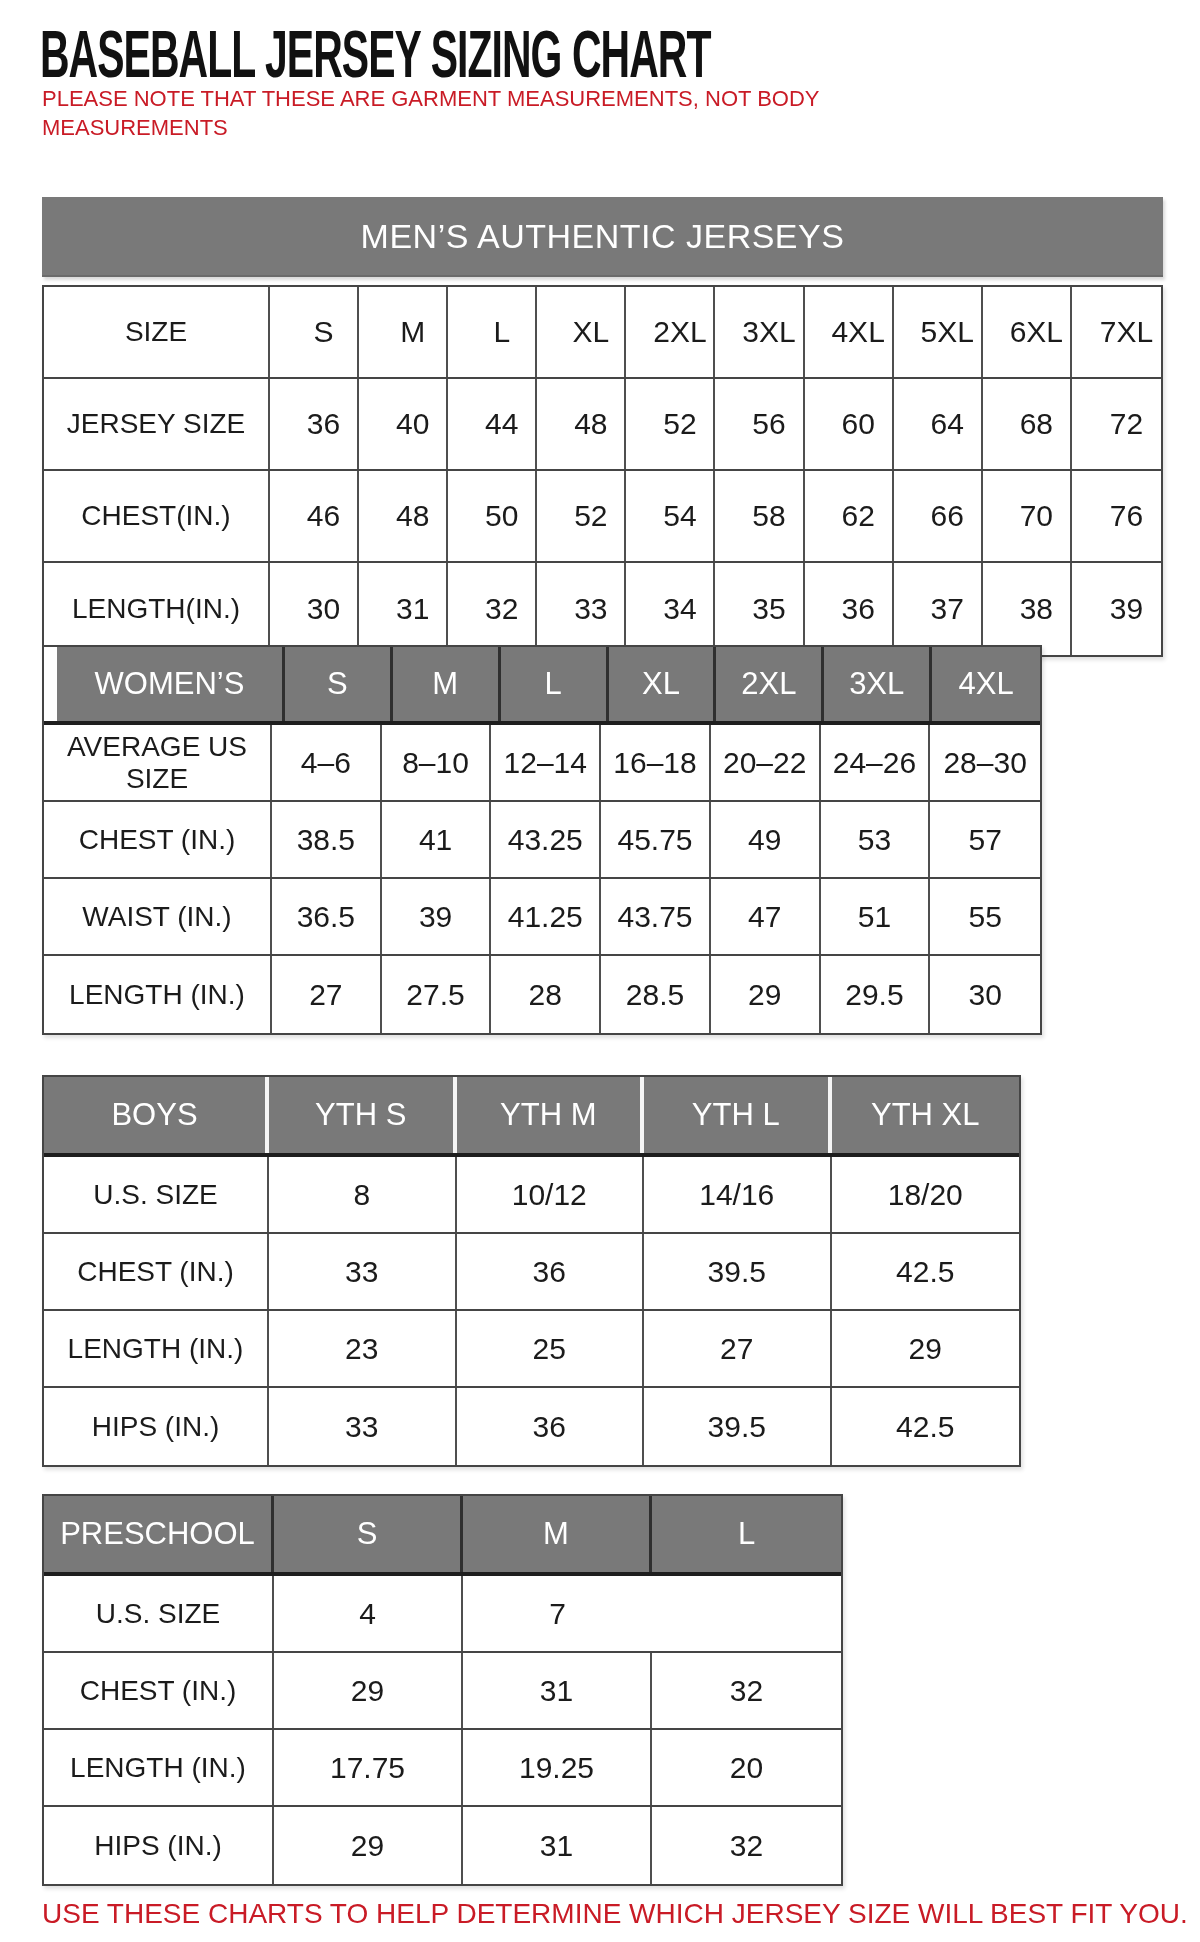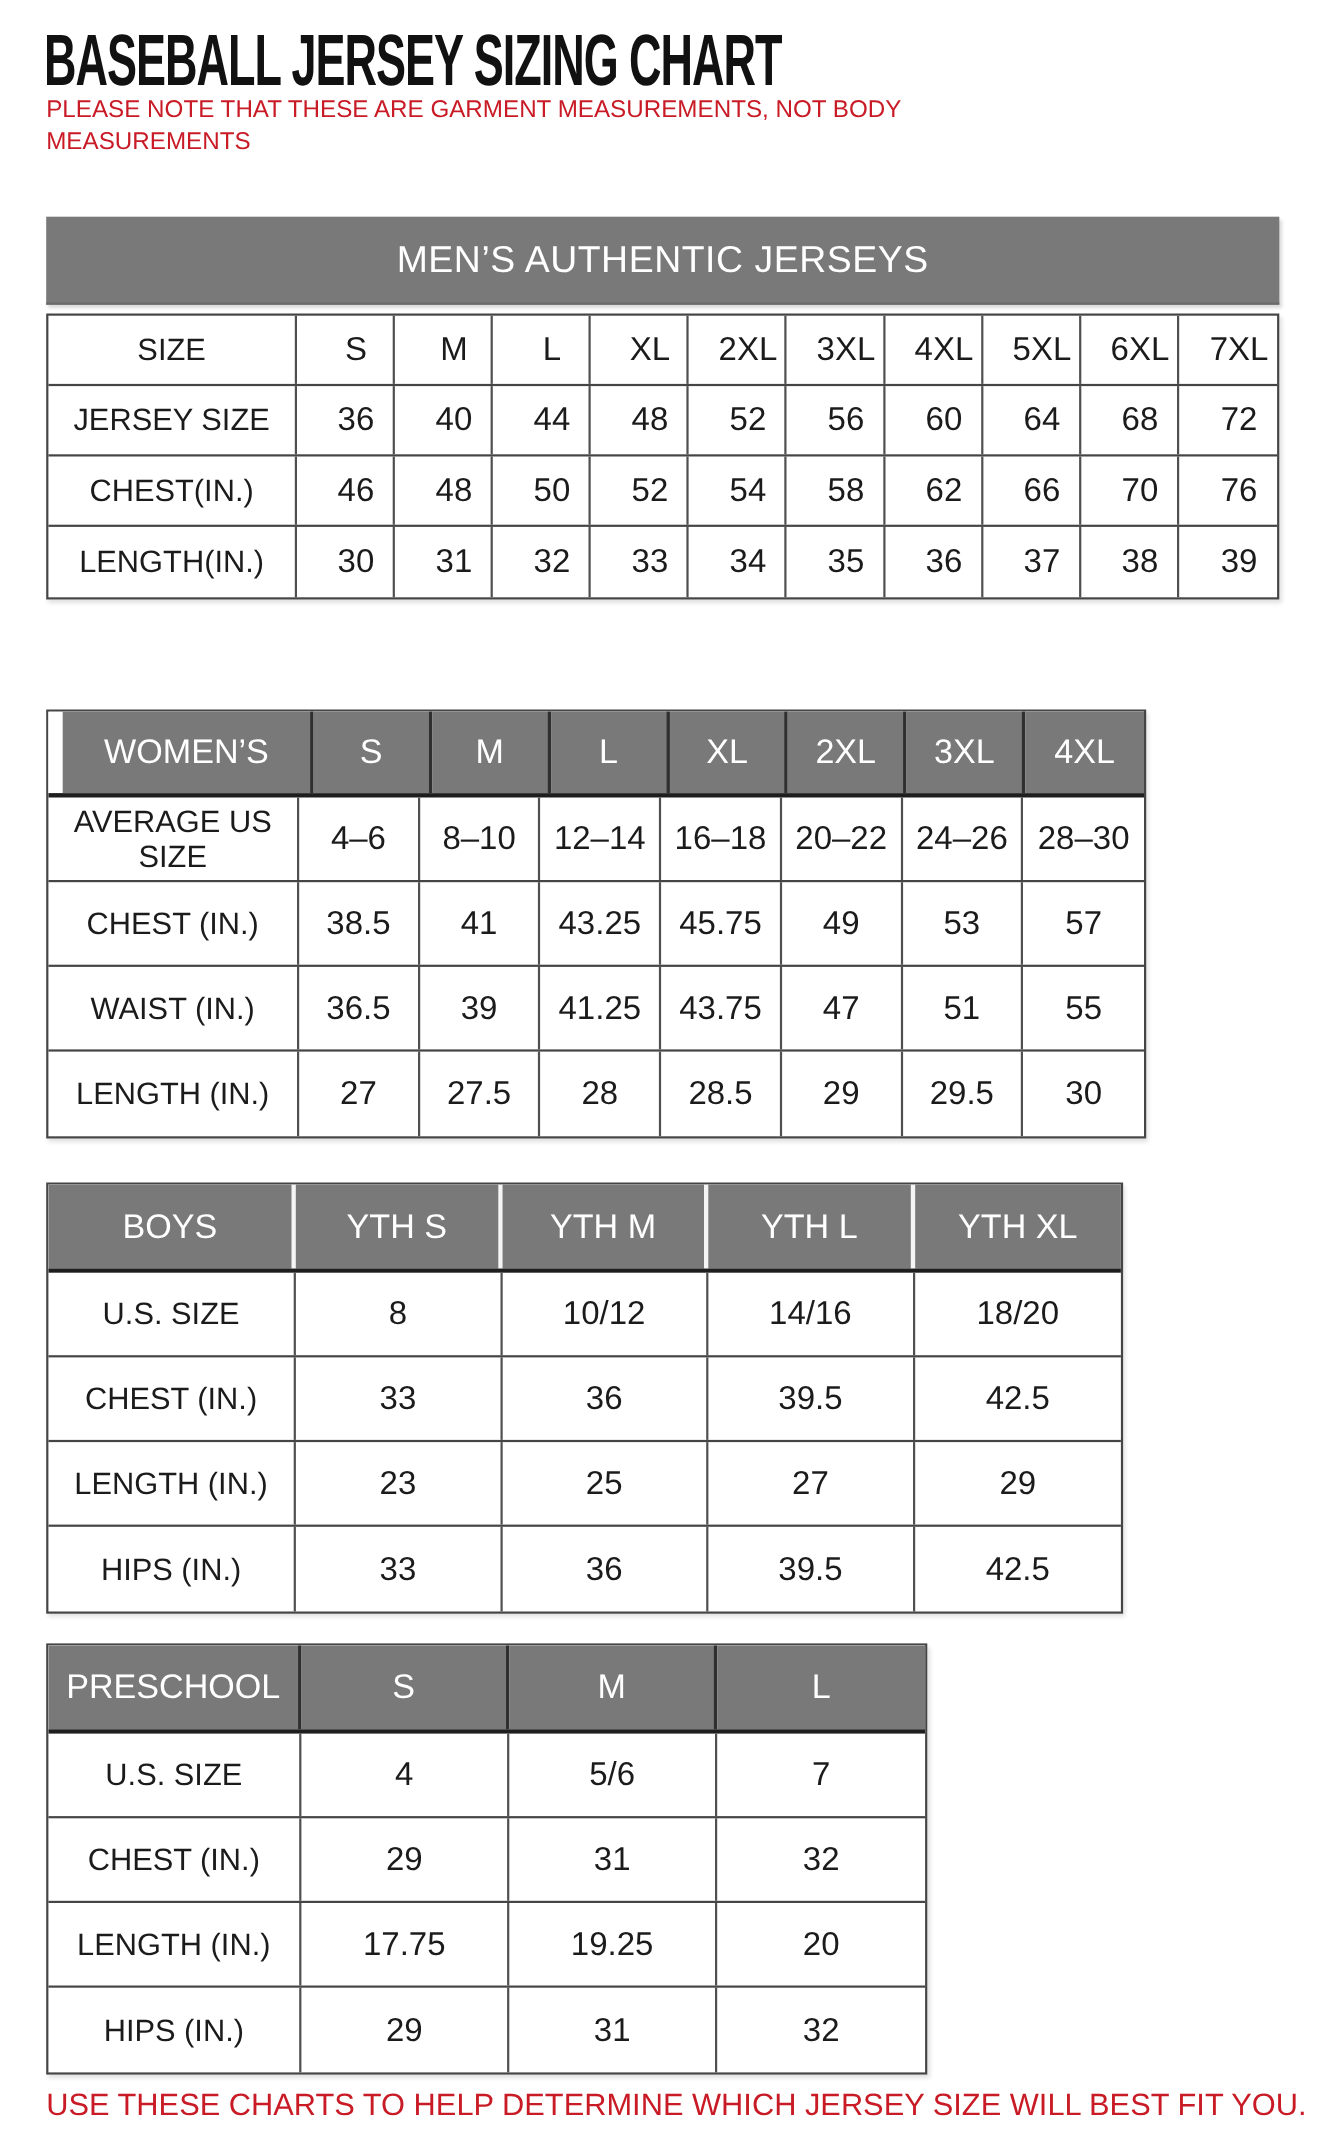--- a/index.html
+++ b/index.html
@@ -36,21 +36,21 @@
     border-bottom:2px solid #6b6b6b; box-shadow:2px 3px 3px rgba(0,0,0,0.15);
     box-sizing:border-box;
   }
 
   .tbody { border:2px solid #454545; background:#fff; box-sizing:border-box;
            box-shadow:2px 3px 4px rgba(0,0,0,0.12); }
 
   .row { display:grid; border-bottom:2px solid #454545; box-sizing:border-box; }
   .tbody .row:last-child { border-bottom:none; }
 
-  .tbl-mens      .row { grid-template-columns:226px repeat(10,1fr); height:64px;gap:20px; }
+  .tbl-mens      .row { grid-template-columns:226px repeat(10,1fr); height:92px;gap:20px; }
   .tbl-womens    .row { grid-template-columns:228px repeat(7,1fr);  height:77px; }
   .tbl-boys      .row { grid-template-columns:225px repeat(4,1fr);  height:77px; }
   .tbl-preschool .row { grid-template-columns:230px repeat(3,1fr);  height:77px; }
 
   .cell {
     display:flex; align-items:center; justify-content:center; text-align:center;
     font-size:30px; padding:0 4px; box-sizing:border-box;
     border-right:2px solid #4f4f4f; line-height:1.12; overflow:hidden;
   }
   .row .cell:last-child { border-right:none; }
@@ -236,21 +236,20 @@
       <div class="tbody">
         <div class="row thead-row">
           <div class="cell label-cell">PRESCHOOL</div>
           <div class="cell">S</div>
           <div class="cell">M</div>
           <div class="cell">L</div>
         </div>
         <div class="row">
           <div class="cell label-cell">U.S. SIZE</div>
           <div class="cell">4</div>
-          <div class="cell">5/6</div>
           <div class="cell">7</div>
         </div>
         <div class="row">
           <div class="cell label-cell">CHEST (IN.)</div>
           <div class="cell">29</div>
           <div class="cell">31</div>
           <div class="cell">32</div>
         </div>
         <div class="row">
           <div class="cell label-cell">LENGTH (IN.)</div>

